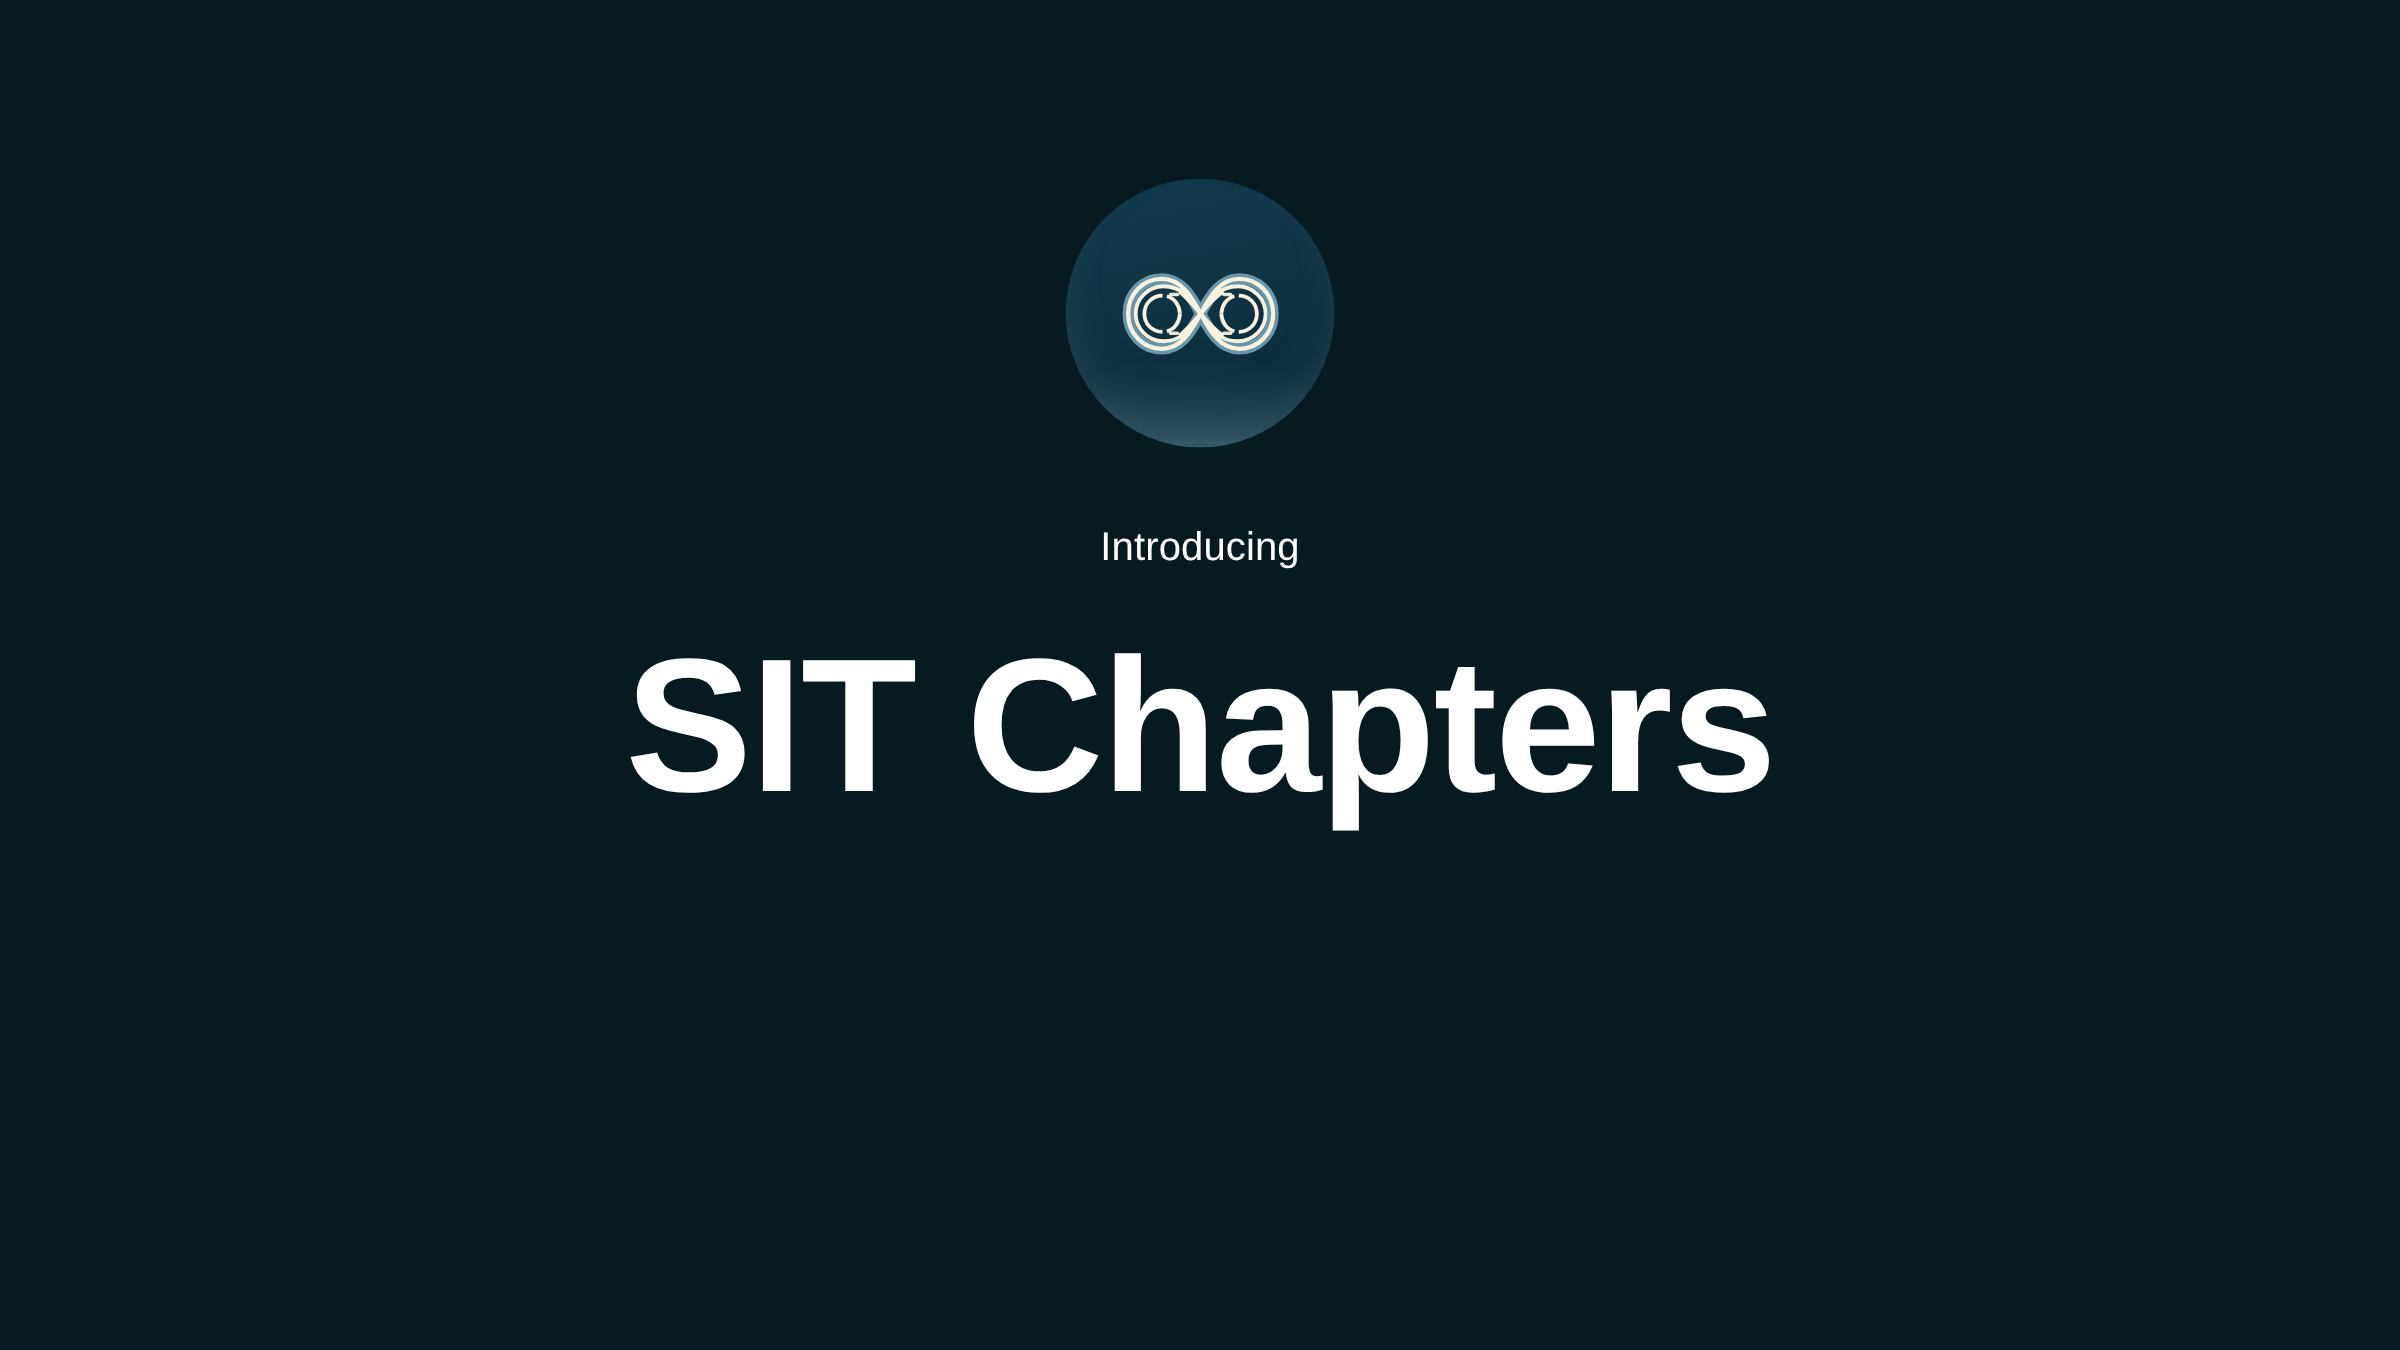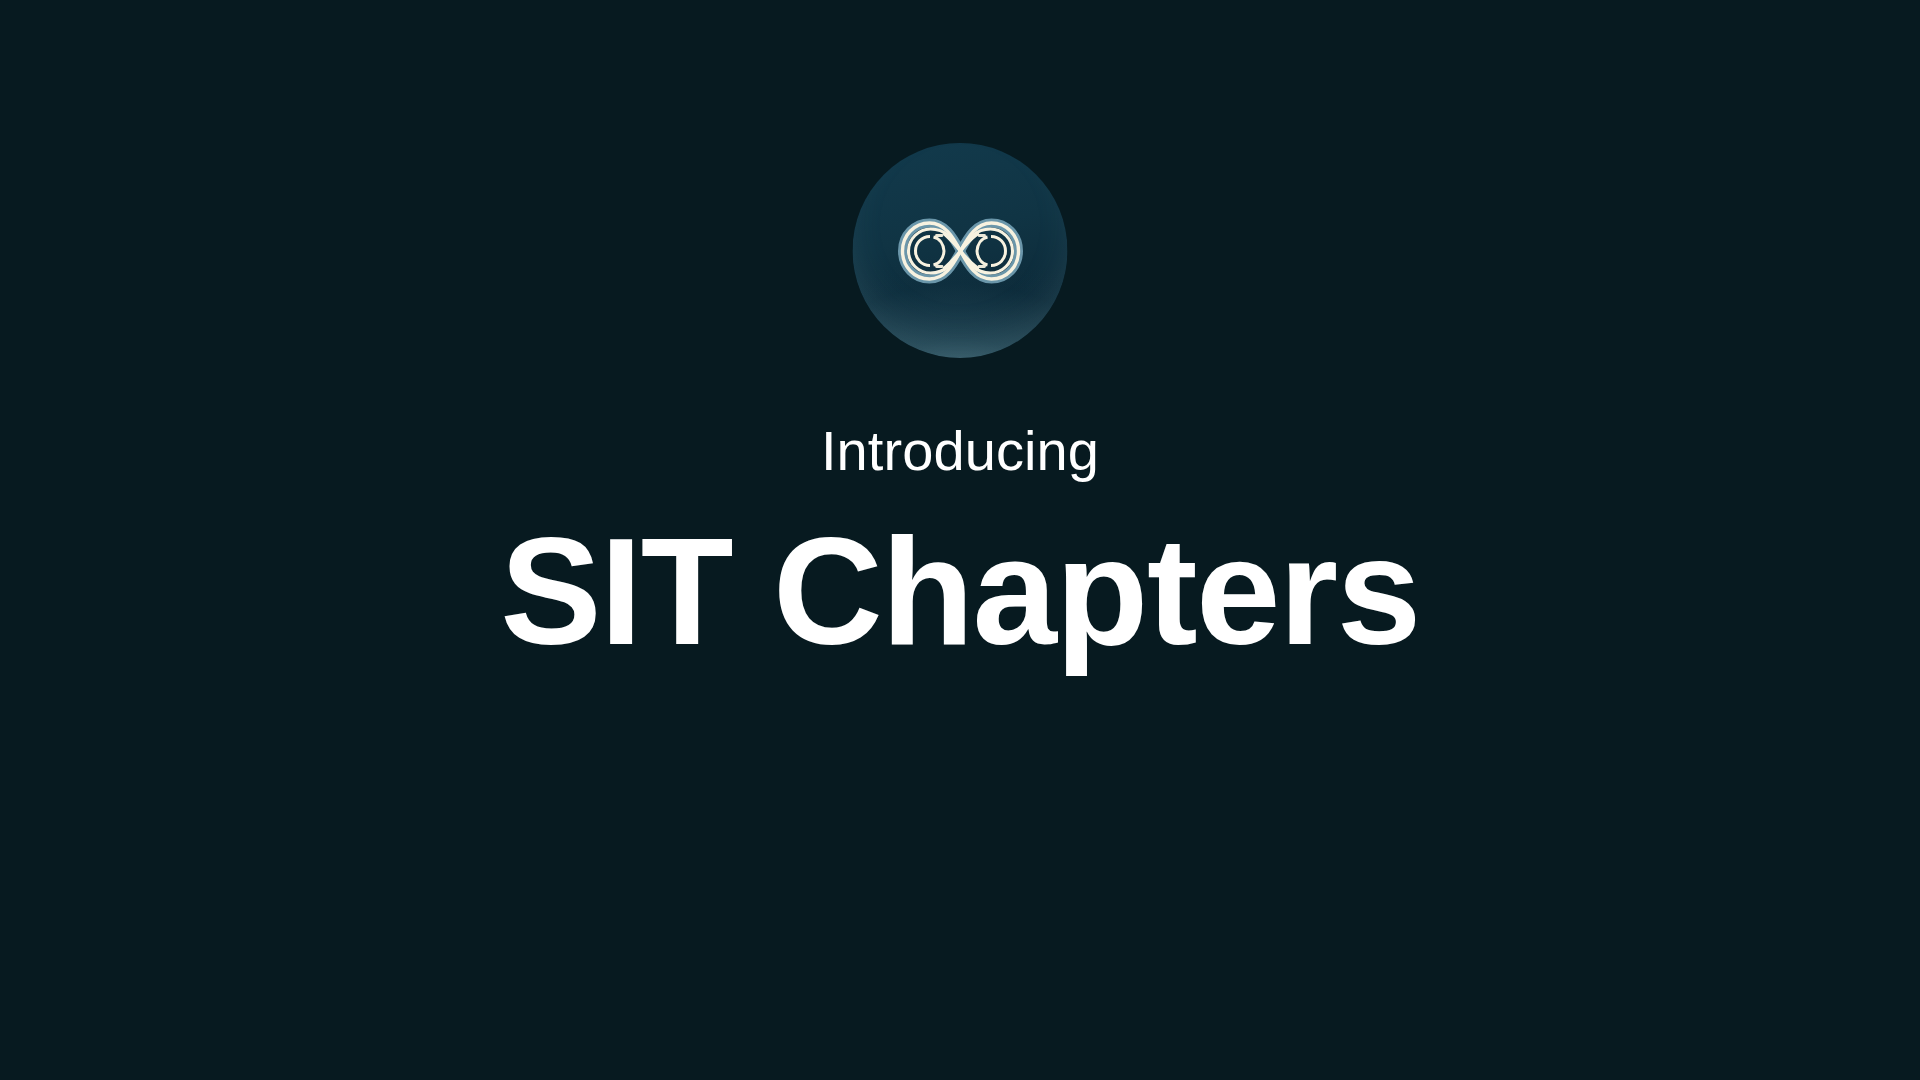--- a/index.html
+++ b/index.html
@@ -75,31 +75,31 @@
   
   .text-block {
     position: absolute;
     left: 0;
     right: 0;
     top: 420px;
     text-align: center;
   }
 
   .eyebrow {
-    font-size: 56px;
+    font-size: 32px;
     font-weight: 400;
     line-height: 1.1;
     color: #ffffff;
     letter-spacing: 0.1px;
     display: block;
     text-align: center;
   }
 
   .headline {
-    margin-top: 29px;
+    margin-top: 46px;
     font-size: 152px;
     font-weight: 700;
     line-height: 1.06;
     color: #ffffff;
     letter-spacing: -1.5px;
     display: block;
     white-space: nowrap;
   }
 </style>
 </head>

